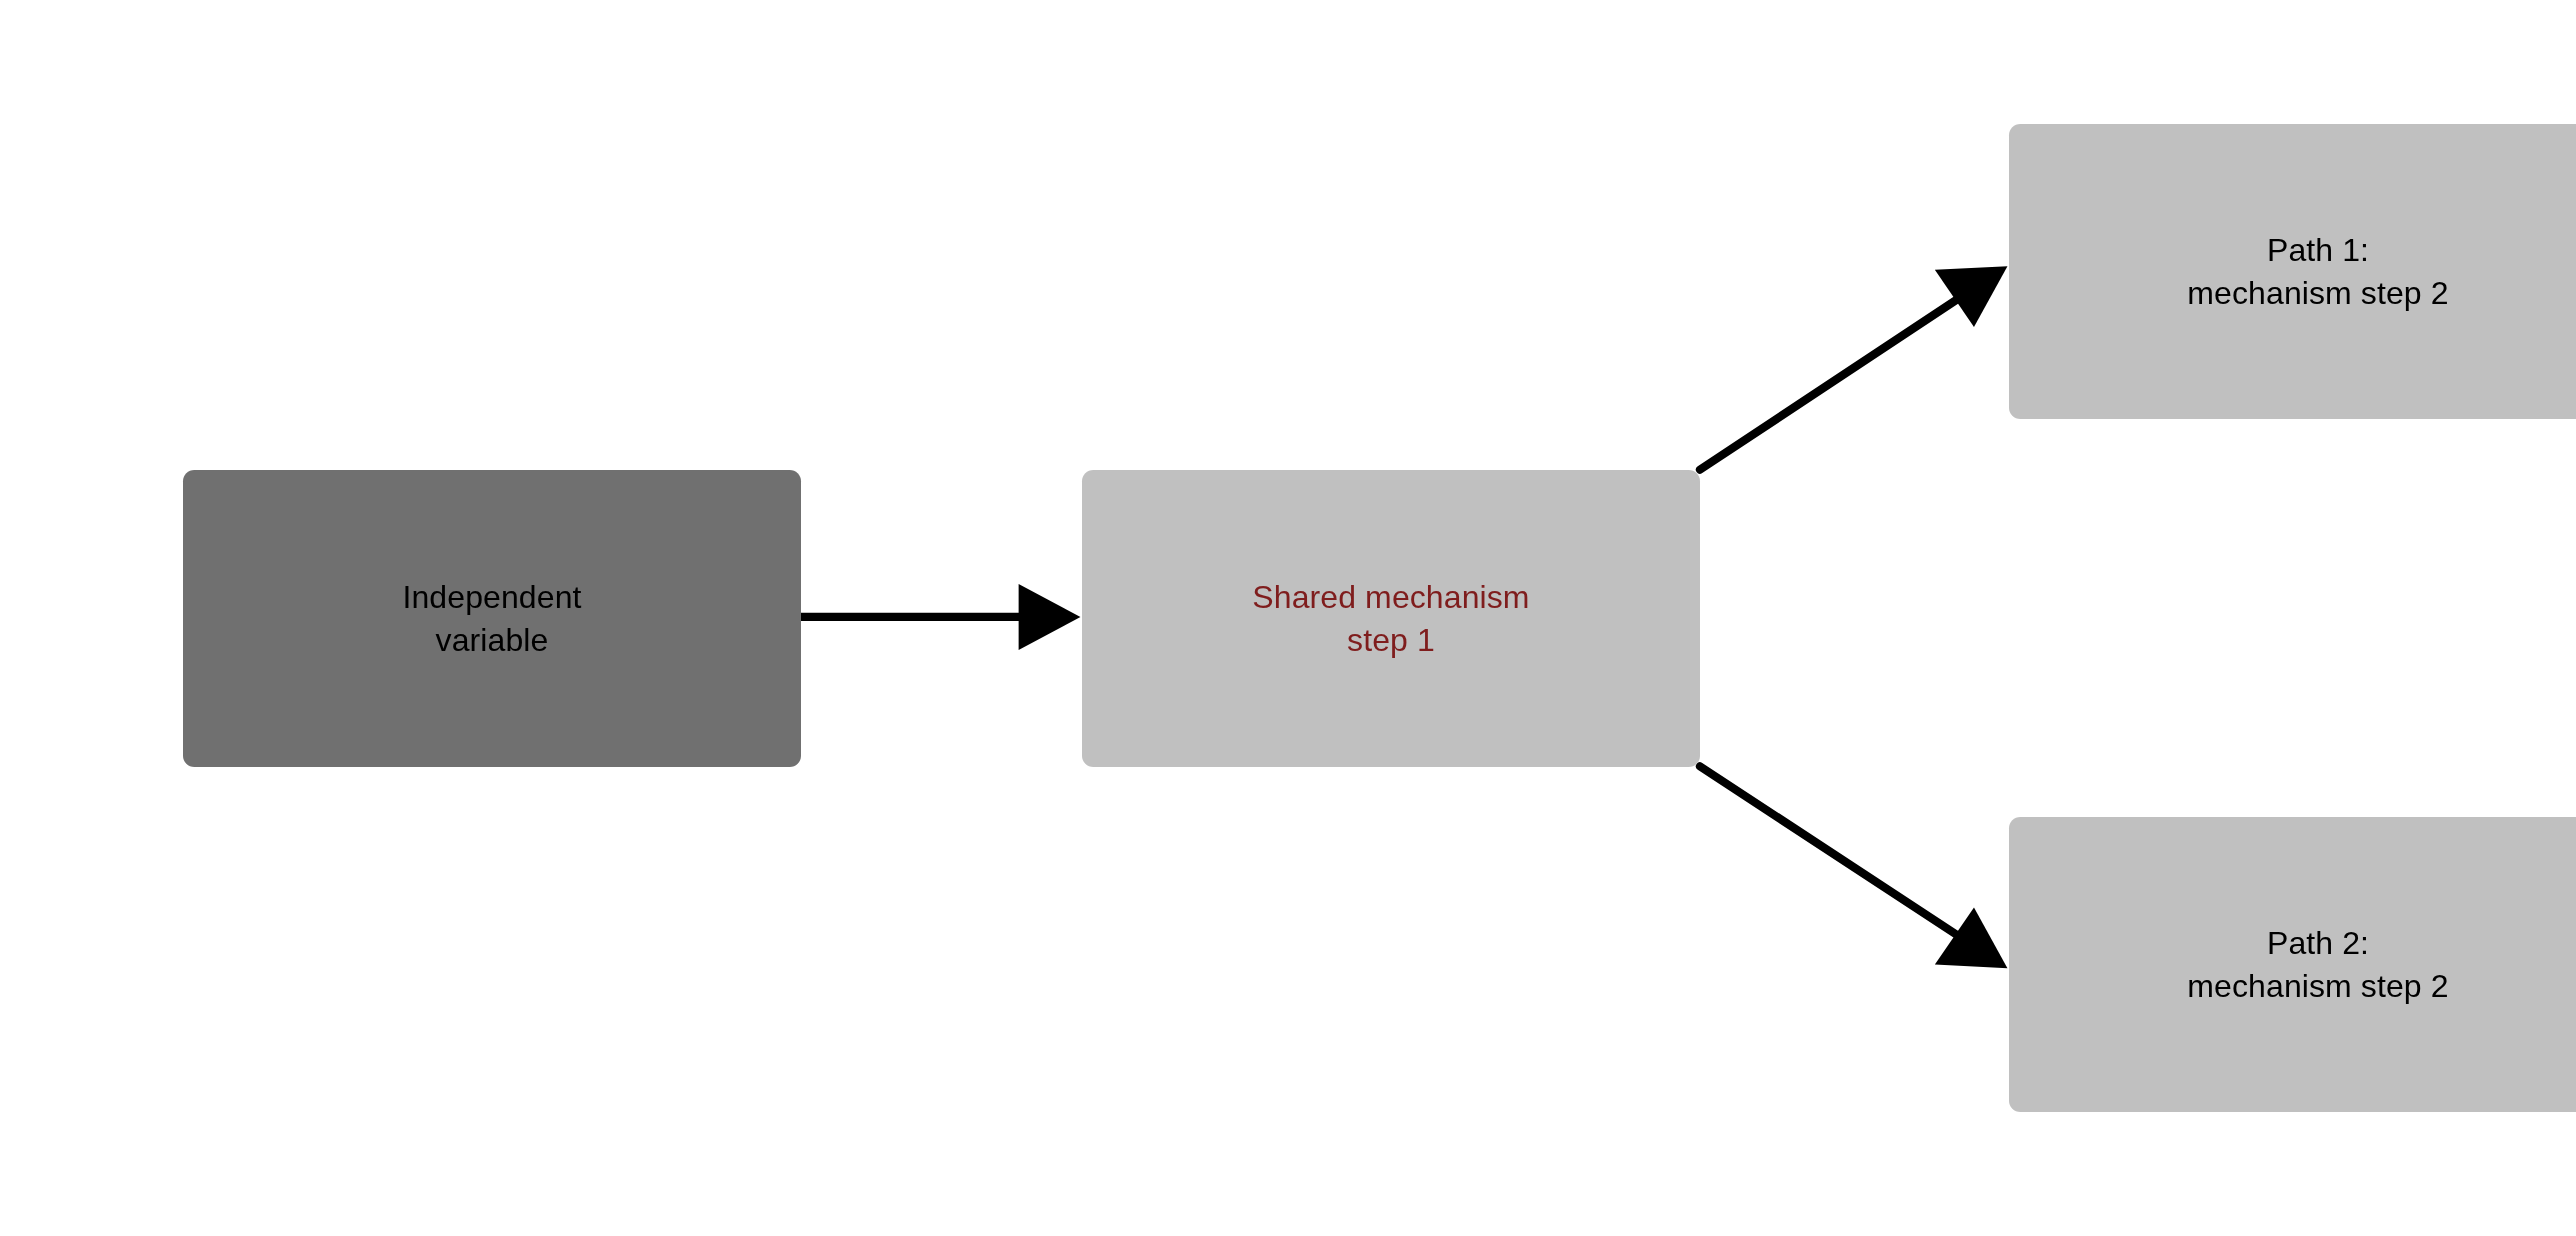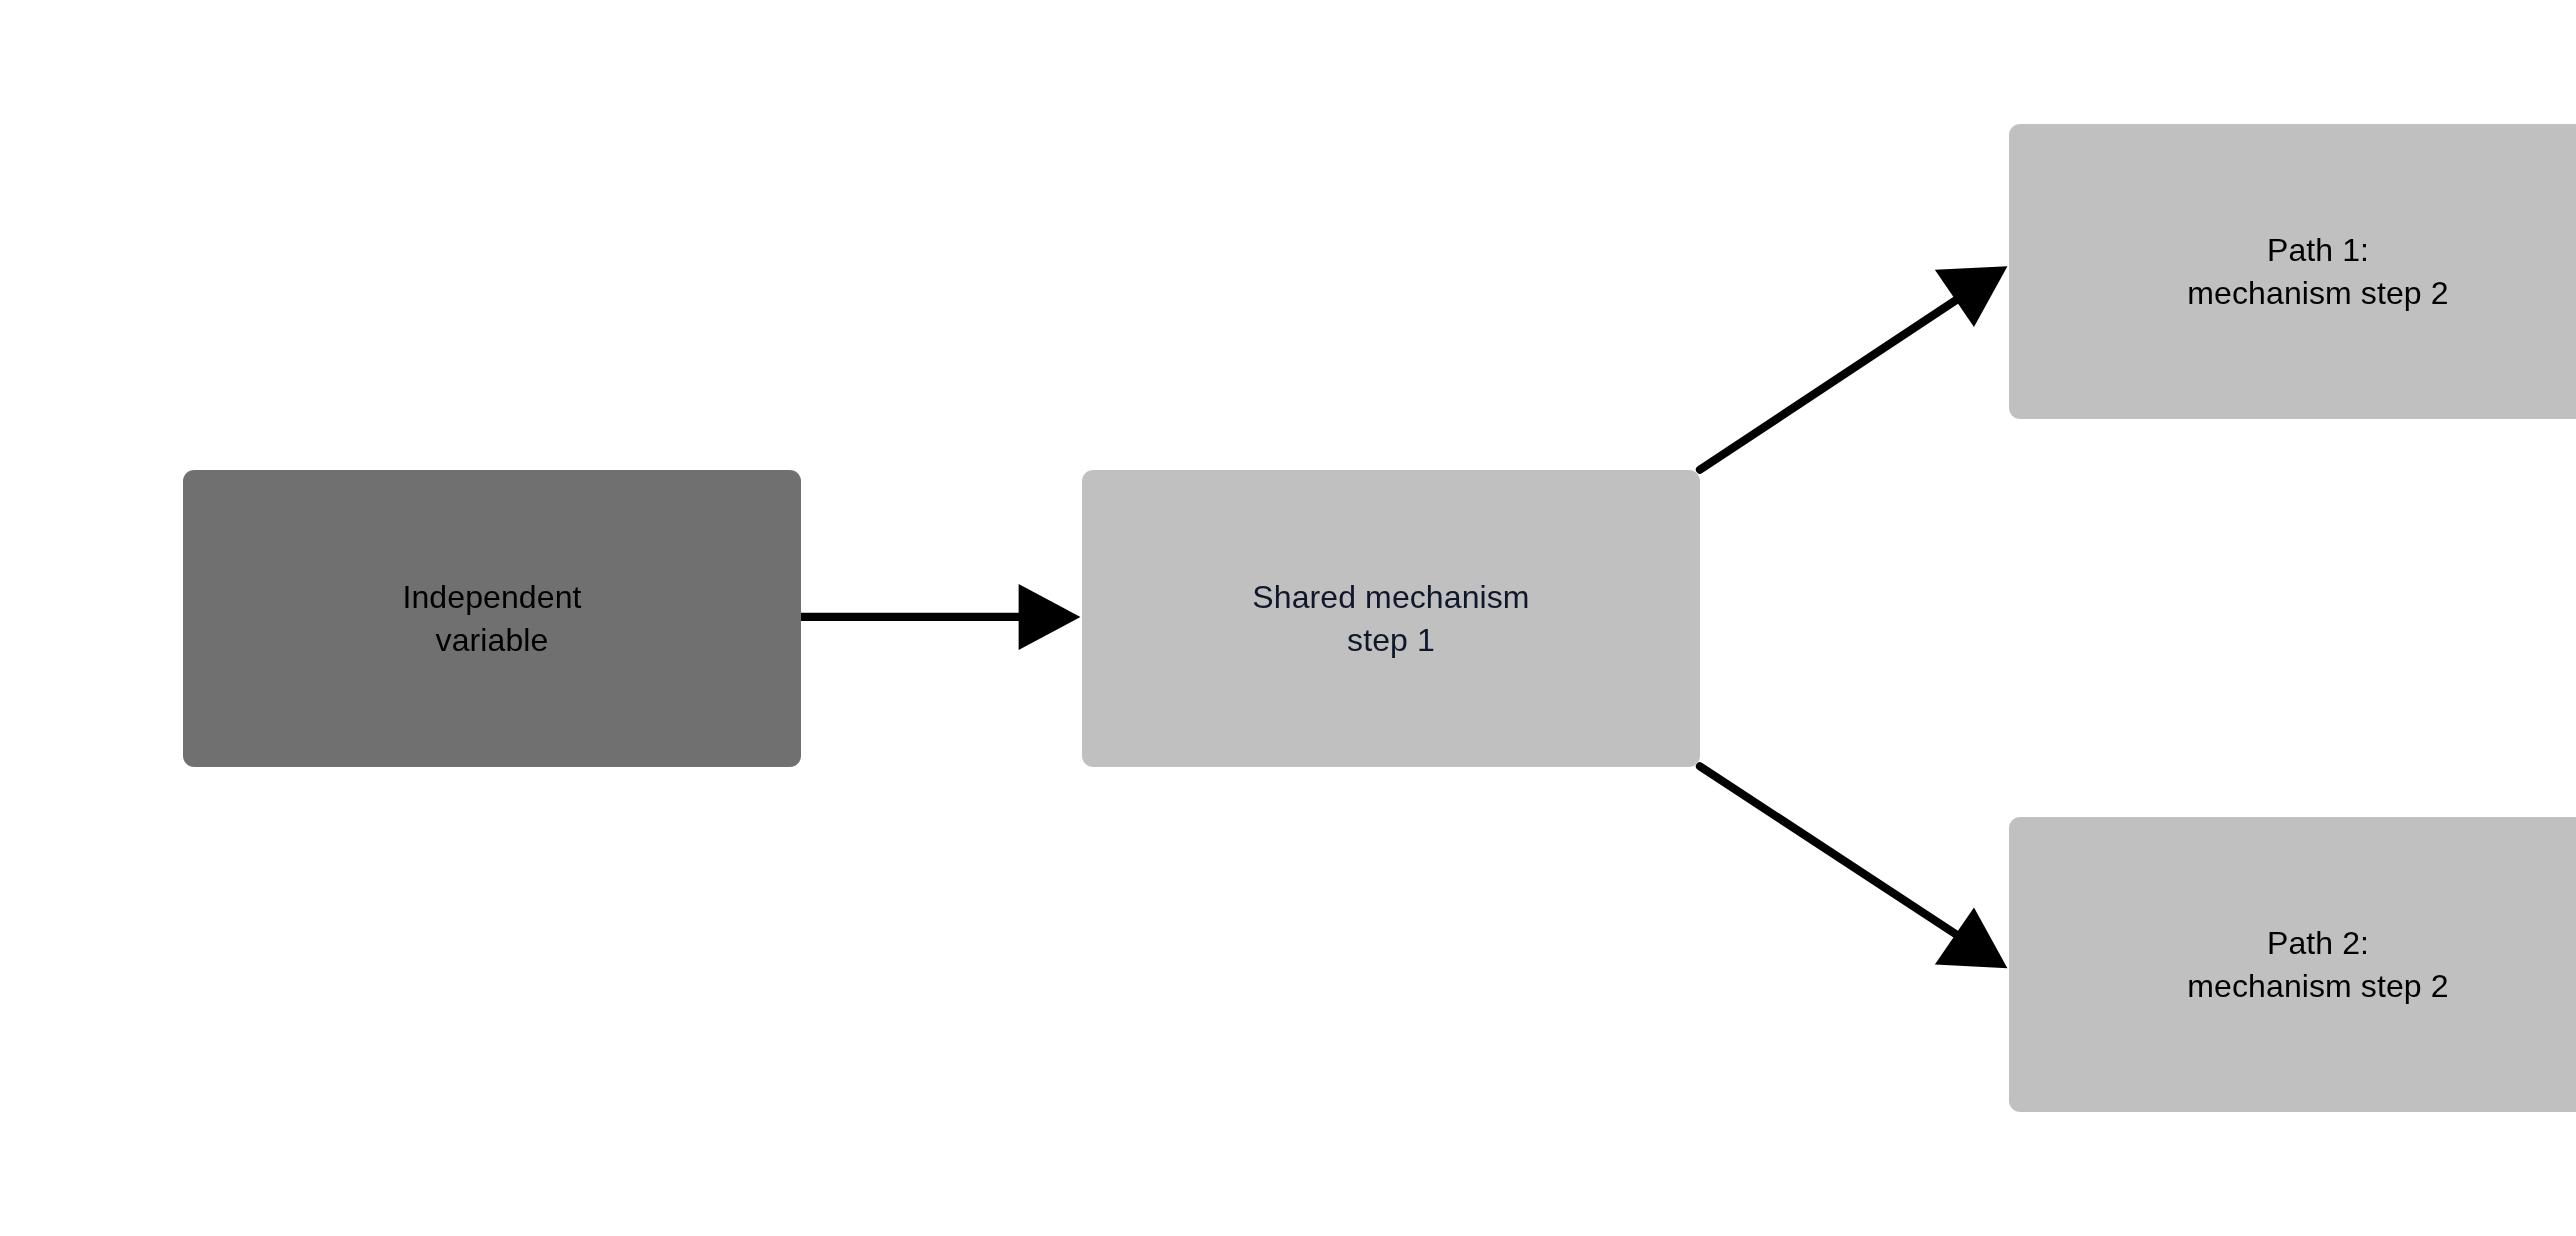--- a/index.html
+++ b/index.html
@@ -90,21 +90,21 @@
       <polygon points="5703,1488 5562,1498 5640,1607" fill="#000000"></polygon>
     </g>
 
   </svg>
 
   <div class="node" id="node-independent" style="background: rgb(112, 112, 112); color: rgb(0, 0, 0);">
     <span class="node-label">Independent
 variable</span>
   </div>
 
-  <div class="node" id="node-shared" style="background: rgb(192, 192, 192); color: #0f172a; justify-content: flex-end;">
+  <div class="node" id="node-shared" style="background: rgb(192, 192, 192); color: #7f1d1d; justify-content: flex-end;">
     <span class="node-label">Shared mechanism
 step 1</span>
   </div>
 
   <div class="node" id="node-path1" style="background: rgb(192, 192, 192); color: rgb(0, 0, 0);">
     <span class="node-label">Path 1:
 mechanism step 2</span>
   </div>
 
   <div class="node" id="node-path2" style="background: rgb(192, 192, 192); color: rgb(0, 0, 0);">

